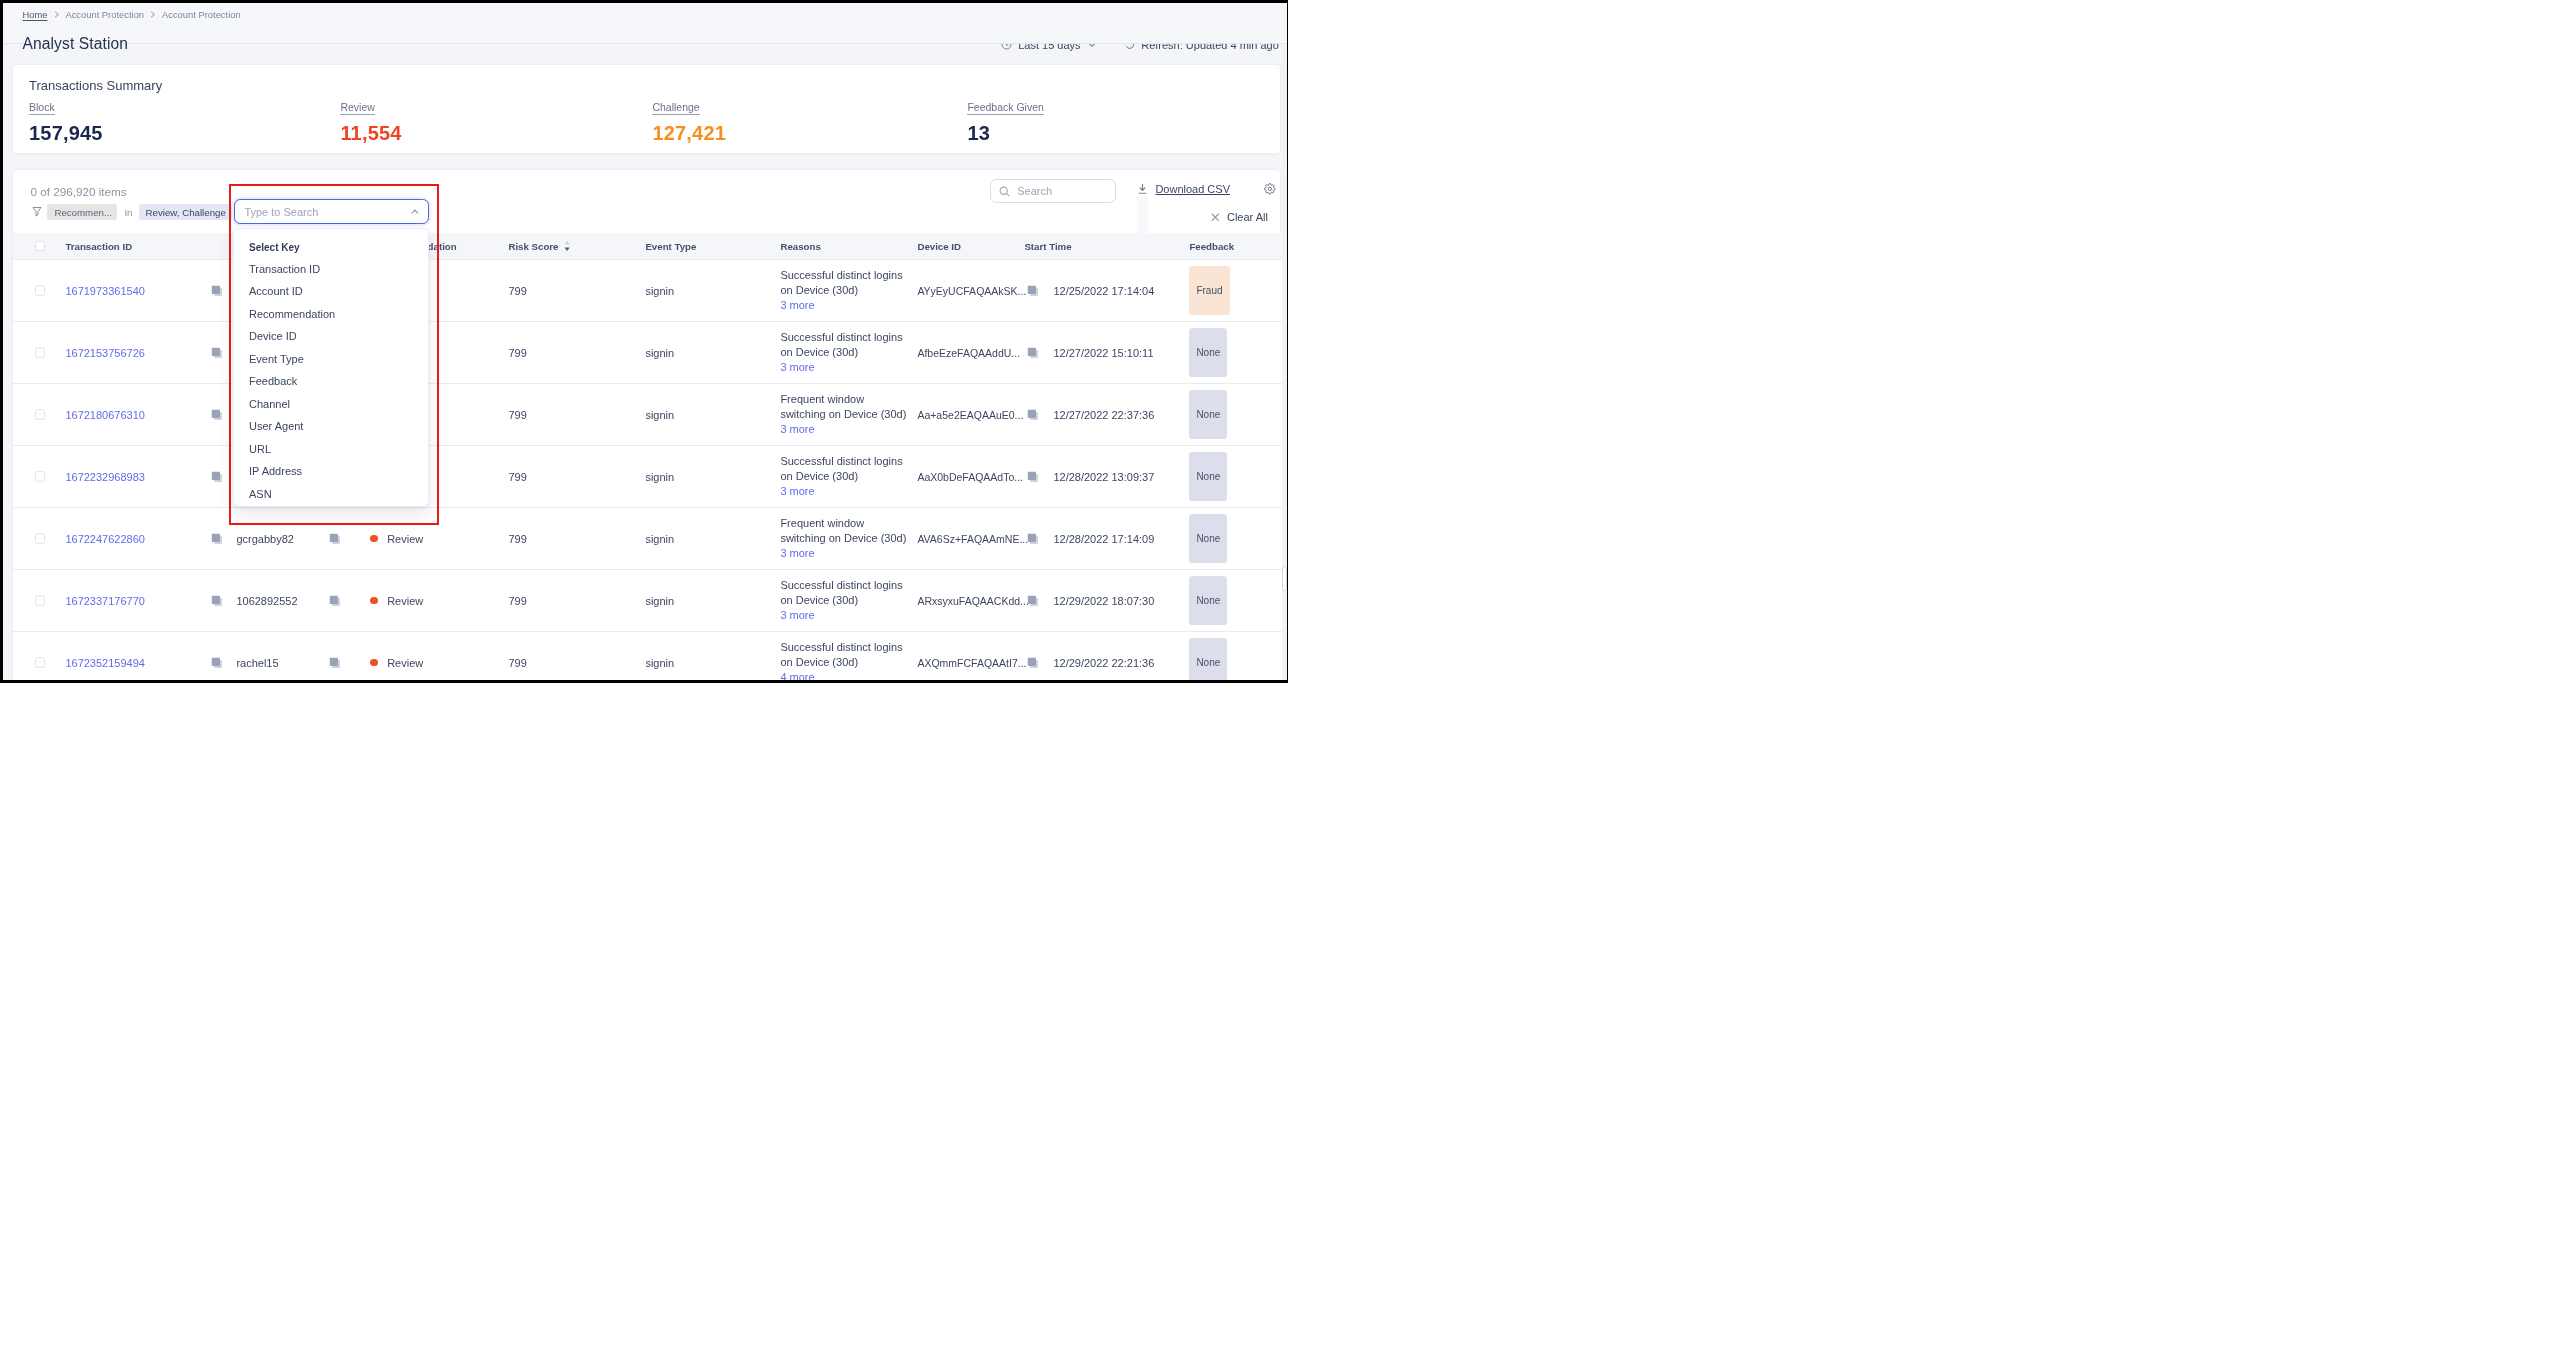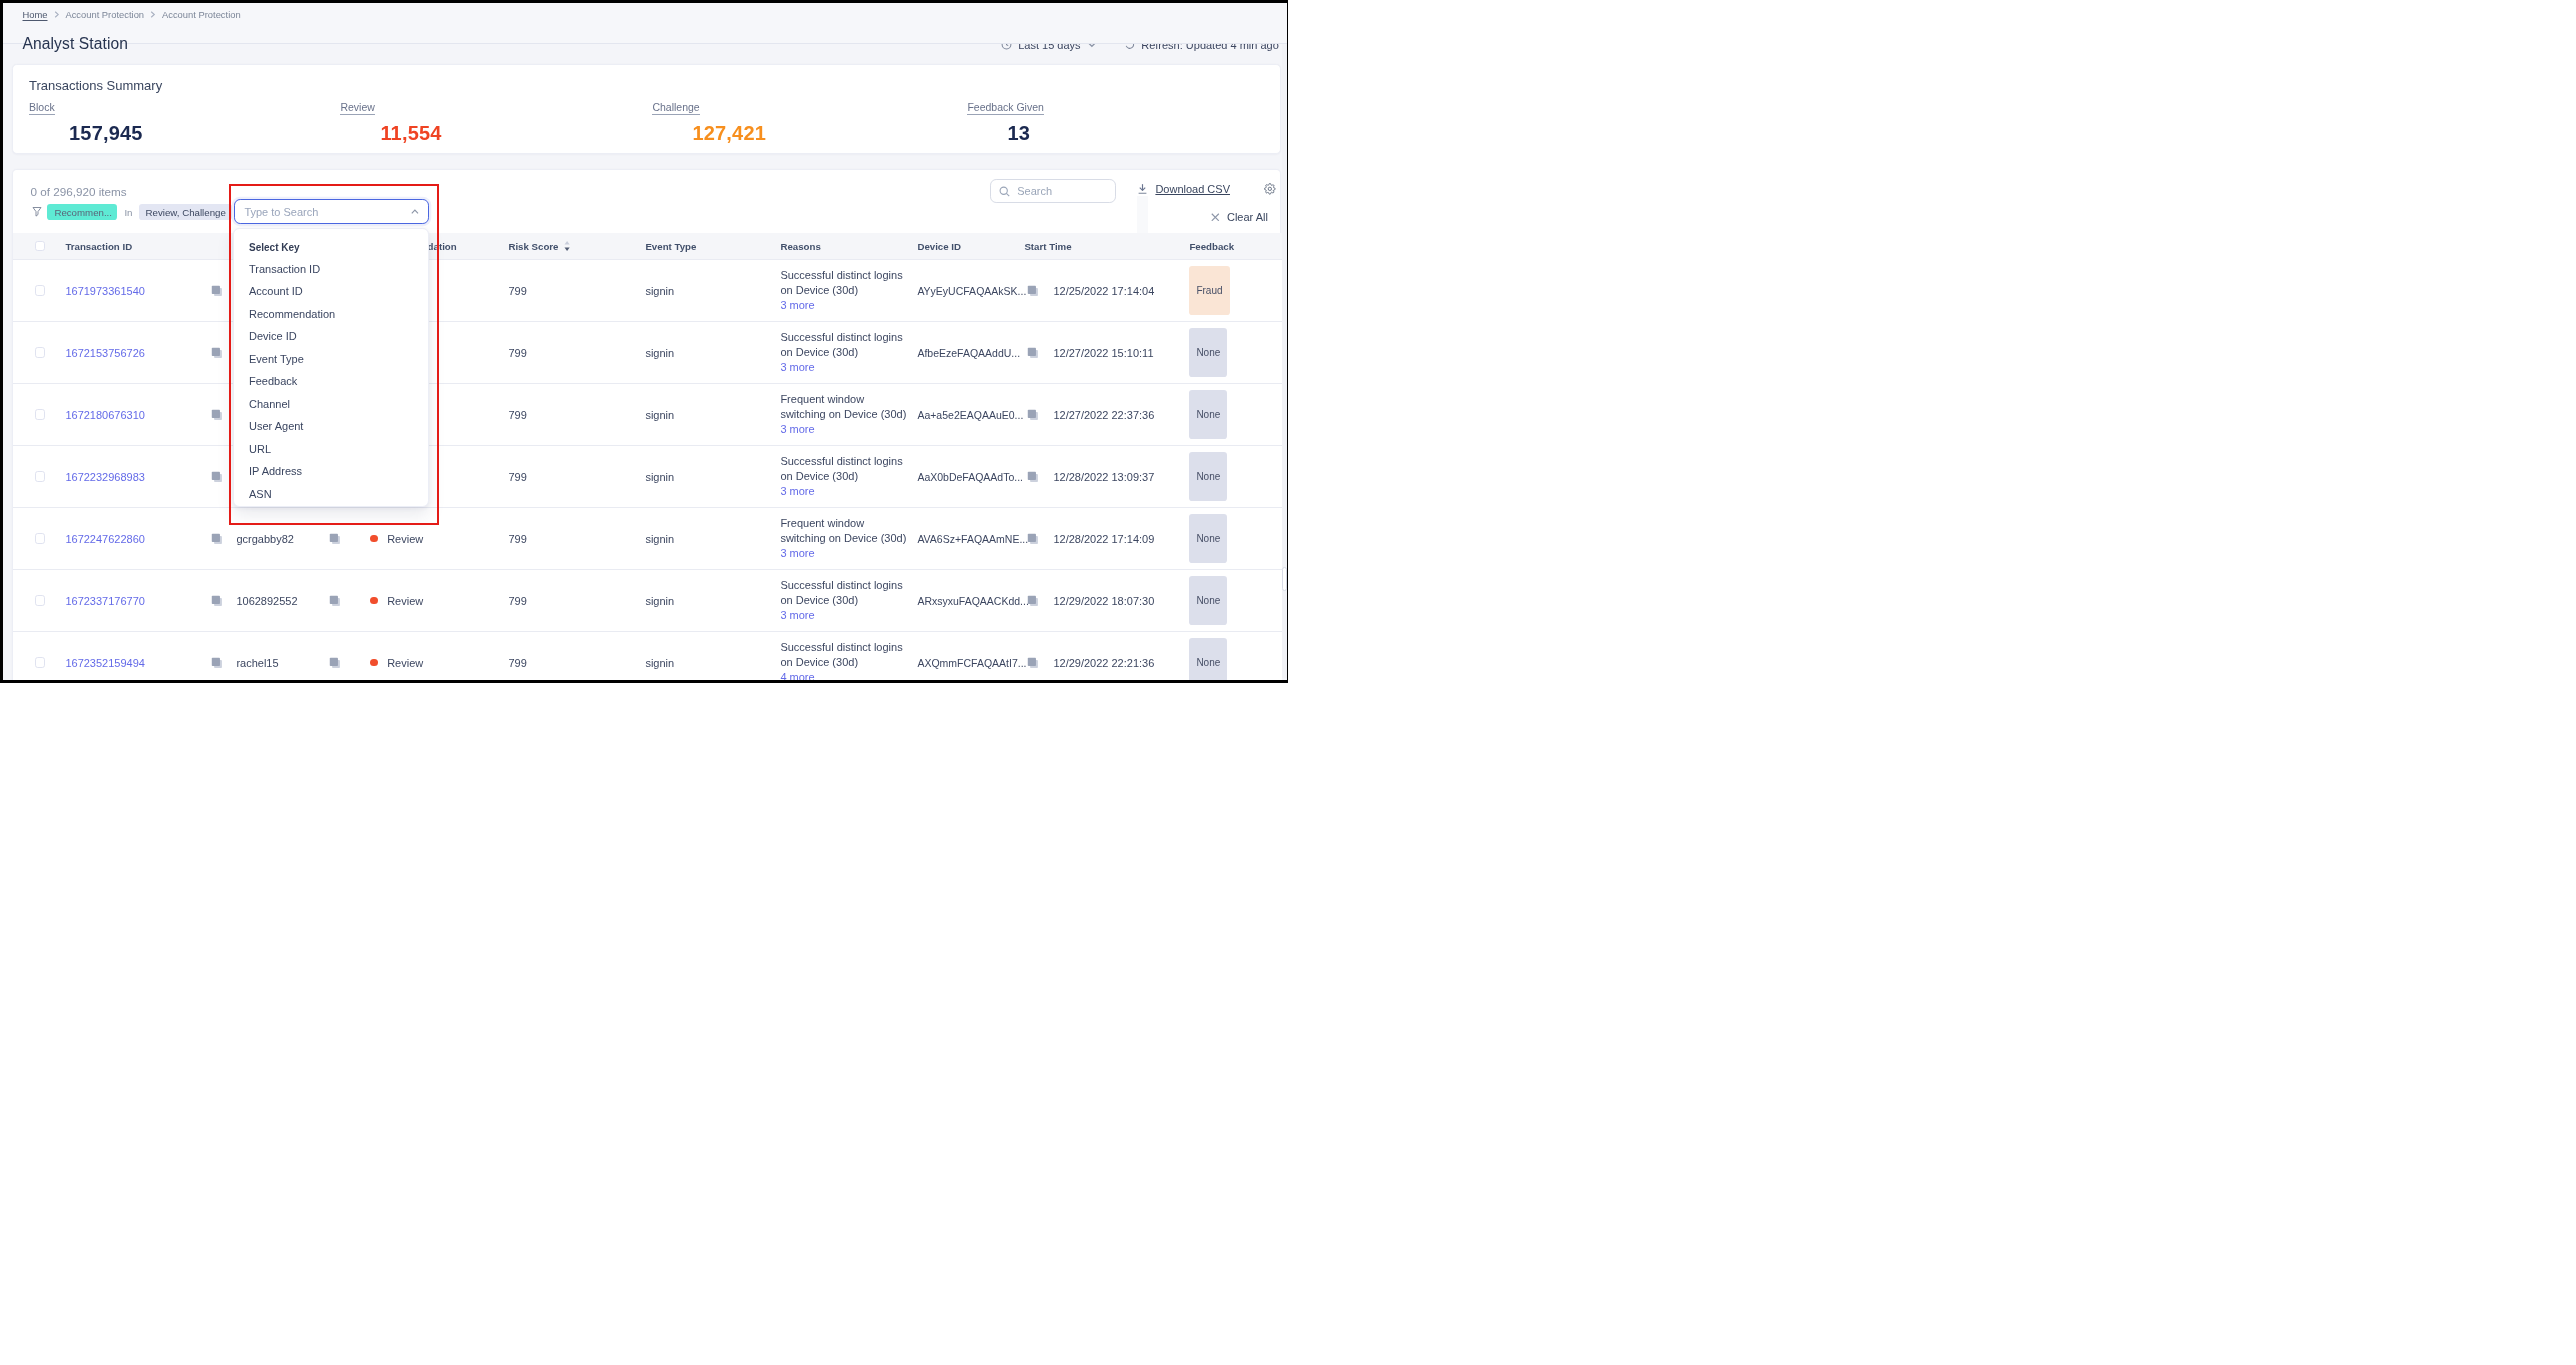--- a/index.html
+++ b/index.html
@@ -37,30 +37,30 @@
   
   .card {
     position:absolute; left:9.4px; width:1269px; background:#fff;
     border:0.8px solid #eceef5; border-radius:4.7px;
     box-shadow:0 0.8px 1.6px rgba(40,50,90,0.04);
   }
   .summary-card { top:61px; height:90px; }
   .summary-title { position:absolute; left:15.6px; top:13.3px; font-size:13px; font-weight:500; color:#39455e; }
   .metric { position:absolute; top:35px; }
   .metric .m-label { font-size:10.5px; color:#68718a; display:inline-block; border-bottom:0.8px solid #9aa3b6; padding-bottom:0.8px; }
-  .metric .m-value { margin-top:7px; font-size:20px; font-weight:700; letter-spacing:0.2px;margin-left:40px; }
+  .metric .m-value { margin-top:7px; font-size:20px; font-weight:700; letter-spacing:0.2px; }
 
   .table-card { top:166px; height:515px; border-radius:4.7px 4.7px 0 0; border-bottom:none; }
 
   
   .items-count { position:absolute; left:17px; top:15px; font-size:11.7px; color:#8a93a6; }
   .filter-row { position:absolute; left:0; top:34px; height:16.4px; width:100%; }
   .funnel { position:absolute; left:18.7px; top:2.3px; }
   .chip { position:absolute; top:0; height:16.4px; display:flex; align-items:center; padding:0 7px; border-radius:3.1px; font-size:9.7px; }
-  .chip1 { left:34px; width:70px; background:#5eead4; color:#5a6478; }
+  .chip1 { left:34px; width:70px; background:#e5e5e5; color:#5a6478; }
   .chip-op { position:absolute; left:111px; top:0; height:16.4px; display:flex; align-items:center; font-size:9.7px; color:#8a93a5; }
   .chip2 { left:126px; padding:0 6.2px; background:#e3e6f3; color:#3c4760; }
 
   .searchbox {
     position:absolute; left:977px; top:9px; width:126px; height:24px;
     border:0.8px solid #d8dce6; border-radius:6.2px; background:#fff;
     display:flex; align-items:center; padding:0 7.8px; gap:7px;
   }
   .searchbox .ph { font-size:11px; color:#9aa5b8; }
   .download { position:absolute; left:1124px; top:12.5px; display:flex; align-items:center; gap:7px; font-size:11px; color:#39455e; cursor:pointer;text-decoration:underline; }

